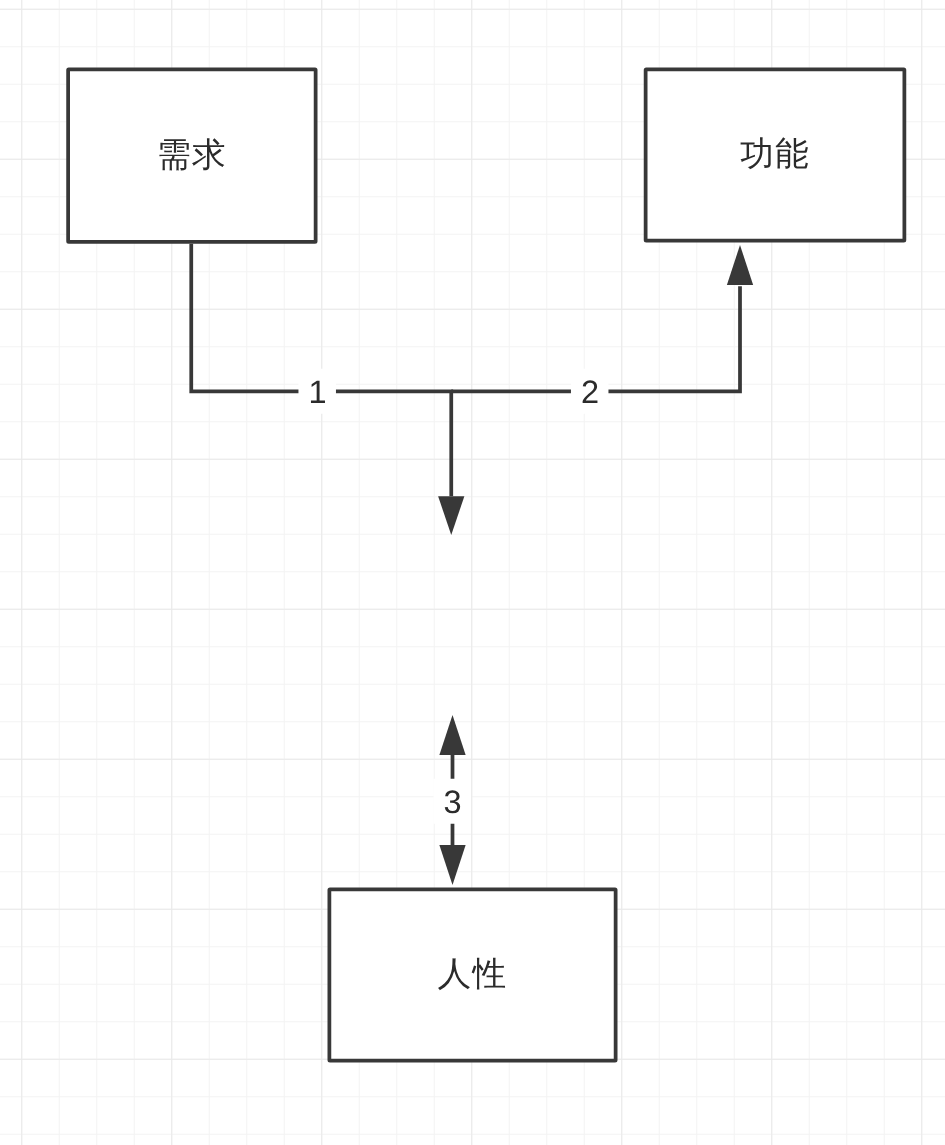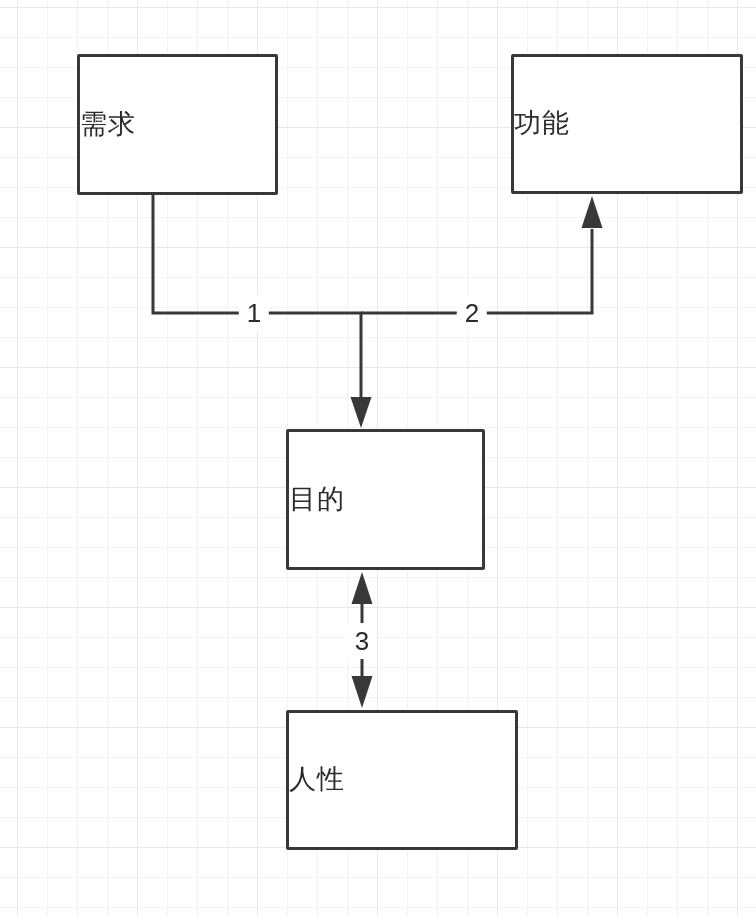--- a/index.html
+++ b/index.html
@@ -29,23 +29,22 @@
     background-position:17px 7px,17px 7px,17px 7px,17px 7px;
   }
   .edges{position:absolute;left:0;top:0;width:756px;height:916px;}
   .edges path{stroke:var(--stroke);stroke-width:3;fill:none;}
   .edges polygon{fill:var(--stroke);stroke:none;}
   .node{
     position:absolute;
     background:var(--node-fill);
     border:3px solid var(--stroke);
     border-radius:2px;
-    display:flex;align-items:center;justify-content:flex-start;
+    display:flex;align-items:center;justify-content:center;
     cursor:default;
-    margin-left:24px;
   }
   .node-label{
     font-size:27px;color:var(--text);line-height:1.3;
     letter-spacing:1px;white-space:nowrap;
   }
   .edge-label{
     position:absolute;transform:translate(-50%,-50%);
     background:var(--label-bg);
     color:var(--text);font-size:26px;line-height:1;
     padding:5px 8px;white-space:nowrap;
@@ -66,27 +65,24 @@
 
     <path d="M362 602 L362 678"></path>
     <polygon points="351.5,604 372.5,604 362,572"></polygon>
     <polygon points="351.5,676 372.5,676 362,708"></polygon>
   </svg>
 
   <div class="node" style="left:53px;top:54px;width:201px;height:141px">
     <span class="node-label">需求</span>
   </div>
 
-  <div class="node" style="left:487px;top:54px;width:232px;height:140px">
+  <div class="node" style="left:515px;top:54px;width:210px;height:140px">
     <span class="node-label">功能</span>
   </div>
 
-  <div class="node" style="left:262px;top:429px;width:199px;height:141px">
-    <span class="node-label">目的</span>
-  </div>
 
   <div class="node" style="left:262px;top:710px;width:232px;height:140px">
     <span class="node-label">人性</span>
   </div>
 
   <div class="edge-label" style="left:254px;top:313px">1</div>
 
   <div class="edge-label" style="left:472px;top:313px">2</div>
 
   <div class="edge-label" style="left:362px;top:641px">3</div>

